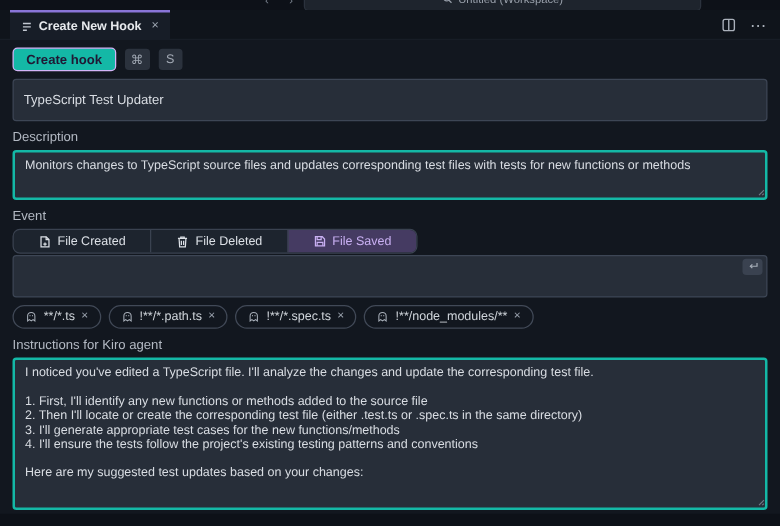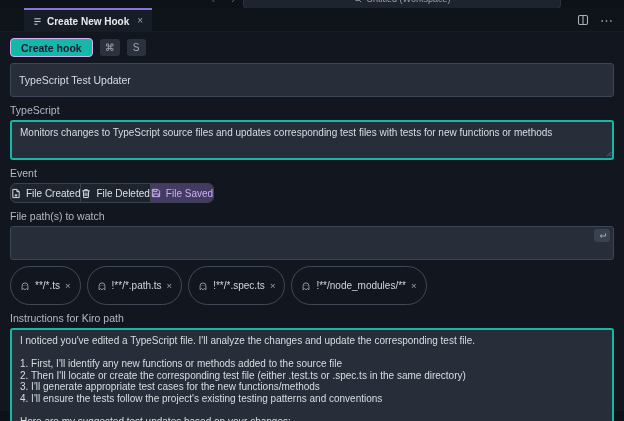--- a/index.html
+++ b/index.html
@@ -15,21 +15,21 @@
   .search-pill{
     position:absolute;left:243px;top:-12px;width:316px;height:19px;
     background:#1e242d;border:1px solid #2b323d;border-radius:4px;
     display:flex;align-items:center;justify-content:center;gap:5px;
     color:#9aa1ac;font-size:9px;
   }
   .search-pill svg{flex:none;}
   
   .tabbar{position:absolute;top:8px;left:0;right:0;height:24px;background:#0f141b;border-bottom:1px solid #171d26;box-sizing:border-box;}
   .tab{
-    position:absolute;left:24px;top:0;height:24px;box-sizing:border-box;
+    position:absolute;left:8px;top:0;height:24px;box-sizing:border-box;
     background:#171d27;border-top:2px solid #8975d8;
     display:flex;align-items:center;gap:5px;padding:0 9px;cursor:pointer;
   }
   .tab-label{color:#e8eaee;font-size:10px;font-weight:700;white-space:nowrap;}
   .tab-close{color:#9da5b0;font-size:10px;line-height:1;margin-left:3px;}
   .hook-icon{color:#c3c9d2;display:flex;}
   .tabbar-actions{position:absolute;right:10px;top:0;height:24px;display:flex;align-items:center;gap:11px;color:#aab1bb;}
   .more-dots{font-size:13px;letter-spacing:1px;line-height:1;color:#aab1bb;}
   
   .editor{
@@ -57,39 +57,39 @@
     width:100%;box-sizing:border-box;display:block;resize:none;outline:none;
     background:#272e39;border:2px solid #14b8a6;border-radius:3px;
     color:#d9dde3;font-size:10px;line-height:11.5px;padding:5px 8px;font-family:inherit;
   }
   .ta-desc{height:40px;}
   .ta-instr{height:122px;}
   .resize-handle{position:absolute;right:2px;bottom:3px;color:#717a87;cursor:nwse-resize;display:flex;}
   
   .event-group{display:inline-flex;border:1px solid #3a4250;border-radius:6px;overflow:hidden;background:#1d242e;}
   .event-btn{
-    display:flex;align-items:center;gap:5px;padding:0 0;height:18px;
+    display:flex;align-items:center;gap:5px;padding:0 20px;height:18px;
     font-family:inherit;font-size:10px;color:#dce0e6;background:transparent;
     border:none;border-left:1px solid #3a4250;cursor:pointer;white-space:nowrap;
   }
   .event-btn:first-child{border-left:none;}
   .event-btn.selected{background:#453b62;color:#c9b0f3;}
   .event-btn svg{flex:none;}
   
   .path-wrap{position:relative;}
   .enter-btn{
     position:absolute;right:4px;top:3px;width:16px;height:13px;
     background:#3a4250;border:none;border-radius:3px;color:#a7aeb8;
     display:flex;align-items:center;justify-content:center;cursor:pointer;padding:0;
   }
   
   .chips{display:flex;gap:6px;margin-top:6px;}
   .chip{
     display:flex;align-items:center;gap:5px;border:1px solid #414957;border-radius:999px;
-    padding:12px 9px;font-size:10px;color:#d0d5db;height:13px;background:transparent;white-space:nowrap;
+    padding:2px 9px;font-size:10px;color:#d0d5db;height:13px;background:transparent;white-space:nowrap;
   }
   .chip-ghost{color:#aab1bb;display:flex;}
   .chip-close{color:#9aa2ad;font-size:9.5px;line-height:1;cursor:pointer;}
 </style>
 </head>
 <body>
 
 <div class="titlebar">
   <div class="nav-chevrons">‹ ›</div>
   <div class="search-pill">
@@ -125,21 +125,21 @@
 <div class="editor">
 
   <div class="create-row">
     <button class="btn-create">Create hook</button>
     <span class="kbd">⌘</span>
     <span class="kbd">S</span>
   </div>
 
   <input class="text-input" type="text" value="TypeScript Test Updater" style="">
 
-  <div class="field-label">TypeScript</div>
+  <div class="field-label">Description</div>
   <div class="ta-wrap">
     <textarea class="text-area ta-desc" spellcheck="false" style="">Monitors changes to TypeScript source files and updates corresponding test files with tests for new functions or methods</textarea>
     <span class="resize-handle">
       <svg width="7" height="7" viewBox="0 0 8 8" stroke="currentColor" stroke-width="1" fill="none">
           <path d="M7 2.5 L2.5 7"></path>
           <path d="M7 5.5 L5.5 7"></path>
         </svg>
     </span>
   </div>
 
@@ -166,21 +166,20 @@
     <button class="event-btn selected">
       <svg width="10" height="10" viewBox="0 0 11 11" fill="none" stroke="currentColor" stroke-width="1.1">
           <path d="M1.5 1.5 H7.5 L9.5 3.5 V9.5 H1.5 Z"></path>
           <path d="M3 1.5 V4 H6.5 V1.5"></path>
           <path d="M3 9.5 V6.5 H8 V9.5"></path>
         </svg>
       <span>File Saved</span>
     </button>
   </div>
 
-  <div class="field-label">File path(s) to watch</div>
   <div class="path-wrap">
     <input class="text-input" type="text" value="" style="">
     <button class="enter-btn">
       <svg width="9" height="8" viewBox="0 0 10 9" fill="none" stroke="currentColor" stroke-width="1.1">
           <path d="M8.5 1.5 V4.5 H2.5"></path>
           <path d="M4.3 2.8 L2.5 4.5 L4.3 6.2"></path>
         </svg>
     </button>
   </div>
 
@@ -224,21 +223,21 @@
             <path d="M2.3 9.6 V5.3 a3.2 3.2 0 0 1 6.4 0 V9.6 L7.1 8.4 L5.5 9.6 L3.9 8.4 Z"></path>
             <circle cx="4.4" cy="5" r="0.5" fill="currentColor" stroke="none"></circle>
             <circle cx="6.6" cy="5" r="0.5" fill="currentColor" stroke="none"></circle>
           </svg>
       </span>
       <span>!**/node_modules/**</span>
       <span class="chip-close">×</span>
     </span>
   </div>
 
-  <div class="field-label">Instructions for Kiro path</div>
+  <div class="field-label">Instructions for Kiro agent</div>
   <div class="ta-wrap">
     <textarea class="text-area ta-instr" spellcheck="false" style="">I noticed you've edited a TypeScript file. I'll analyze the changes and update the corresponding test file.
 
 1. First, I'll identify any new functions or methods added to the source file
 2. Then I'll locate or create the corresponding test file (either .test.ts or .spec.ts in the same directory)
 3. I'll generate appropriate test cases for the new functions/methods
 4. I'll ensure the tests follow the project's existing testing patterns and conventions
 
 Here are my suggested test updates based on your changes:</textarea>
     <span class="resize-handle">

